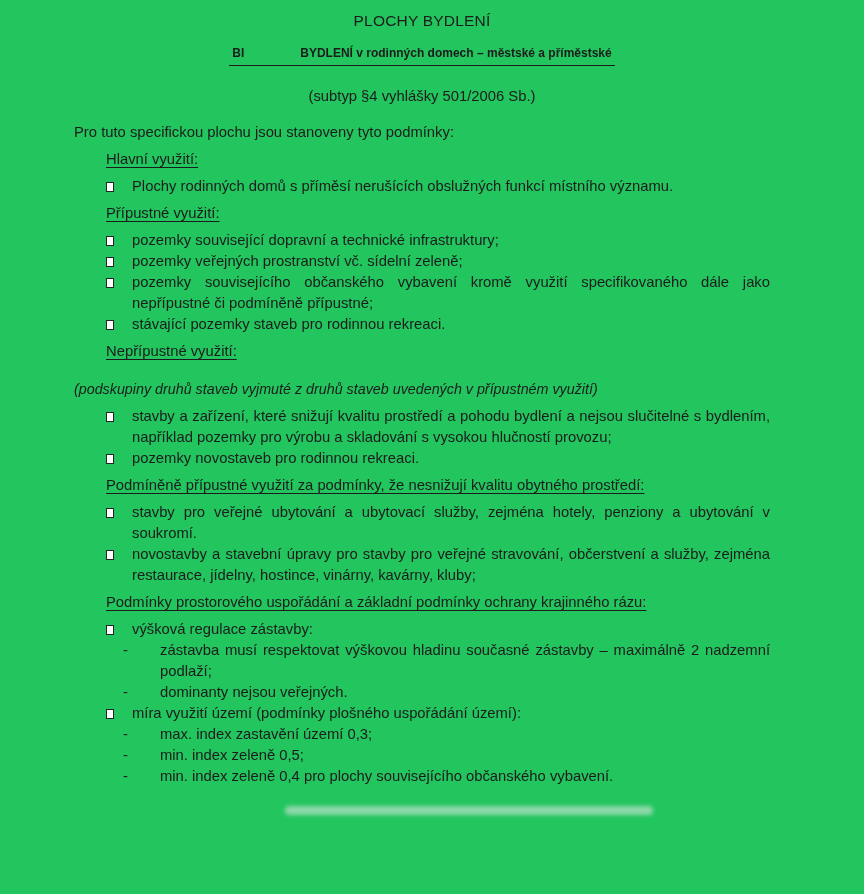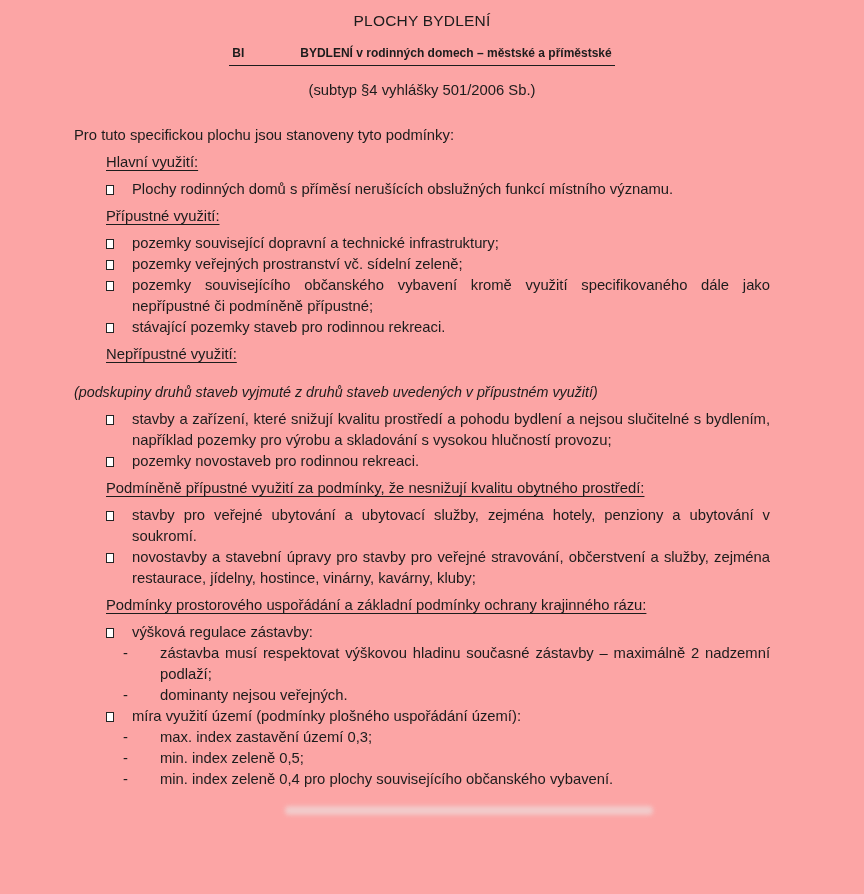--- a/index.html
+++ b/index.html
@@ -1,20 +1,20 @@
 <!DOCTYPE html>
 <html lang="cs"><head>
 <meta charset="utf-8">
 <style>
   html, body { margin: 0; padding: 0; background: #ffffff; }
   .page {
     position: relative;
     width: 864px;
     height: 894px;
-    background: #fca5a5;
+    background: #22c55e;
     font-family: "Liberation Sans", sans-serif;
     font-size: 14.8px;
     line-height: 21px;
     color: #1c1c1c;
     overflow: hidden;
     box-sizing: border-box;
   }
   .content {
     padding: 10px 94px 0 74px;
   }
@@ -30,23 +30,23 @@
     font-size: 12px;
   }
   .zone-underline {
     display: inline-block;
     border-bottom: 1.6px solid #1c1c1c;
     padding: 0 3px 1px 3px;
   }
   .tab-gap { display: inline-block; width: 56px; }
   .doc-subtitle {
     text-align: center;
-    margin-top: 14px;
-  }
-  .intro { margin-top: 24px; }
+    margin-top: 20px;
+  }
+  .intro { margin-top: 15px; }
   .section-heading {
     margin-top: 6px;
     text-decoration: underline;
     text-underline-offset: 3px;
     text-decoration-thickness: 1.3px;
     margin-left: 32px;
   }
   .section-note {
     margin-top: 17px;
     font-style: italic;

